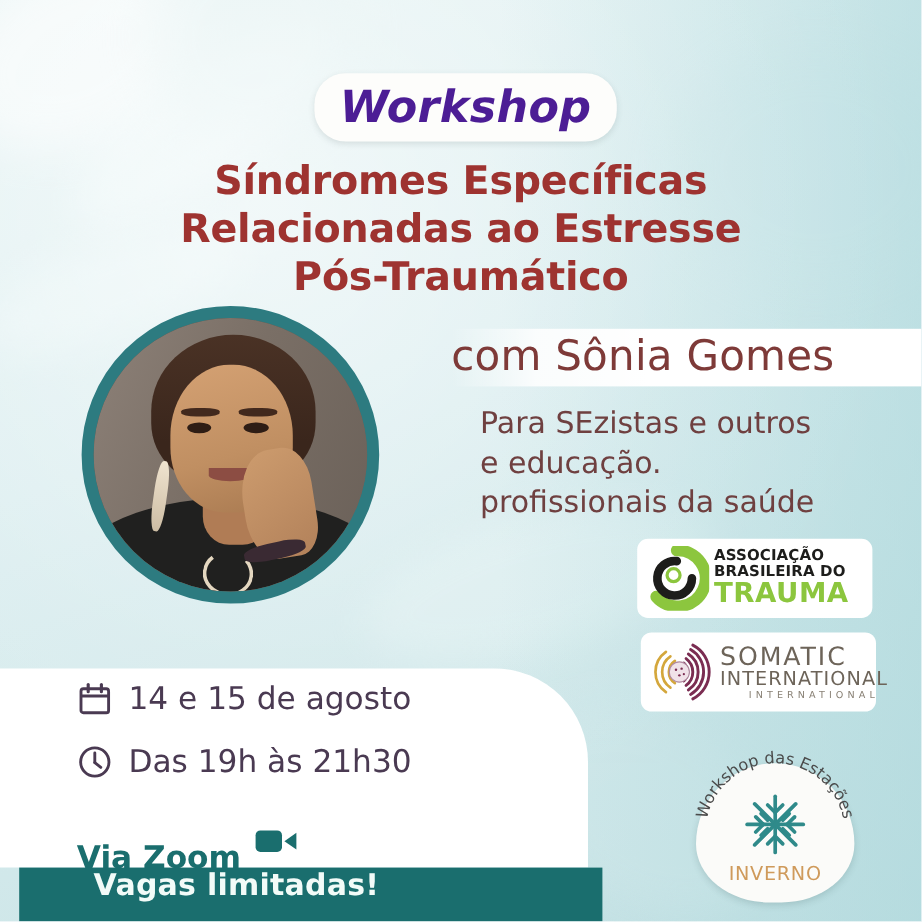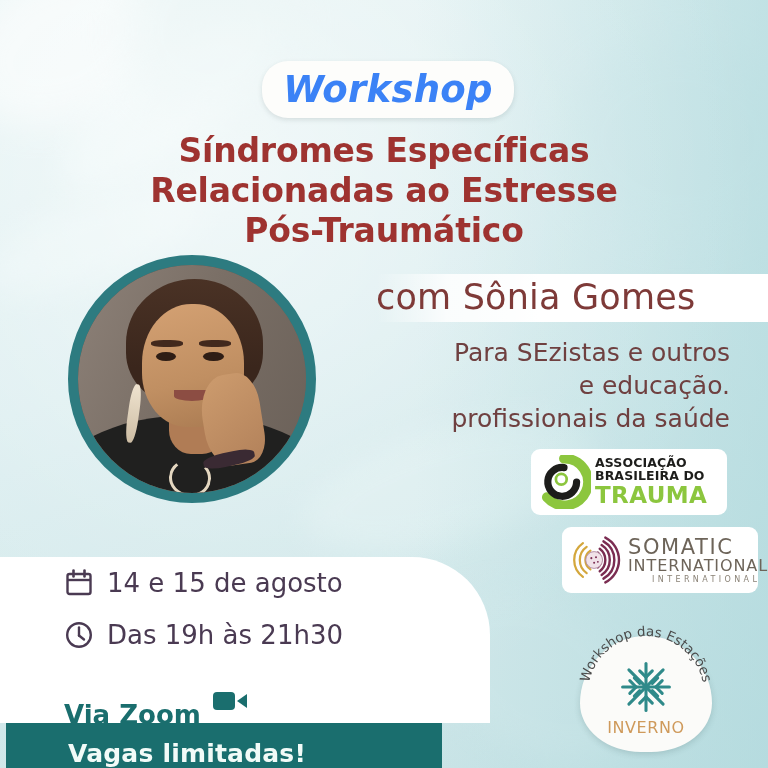--- a/index.html
+++ b/index.html
@@ -59,21 +59,21 @@
     border-radius: 26px 26px 26px 26px;
     box-shadow: 0 2px 5px rgba(60,80,80,0.14);
     display: flex;
     align-items: center;
     justify-content: center;
   }
   .pill-text {
     font-size: 37px;
     font-weight: bold;
     font-style: italic;
-    color: #3b82f6;
+    color: #4c1d95;
     letter-spacing: 0.3px;
   }
 
   
   .headline {
     position: absolute;
     left: 0;
     top: 131px;
     width: 768px;
     text-align: center;
@@ -210,21 +210,20 @@
     letter-spacing: 0.2px;
     line-height: 50px;
   }
 
   
   .audience {
     position: absolute;
     right: 38px;
     top: 336px;
     width: 330px;
-    text-align: right;
     color: #6f4040;
     font-size: 25px;
     line-height: 33px;
   }
 
   
   .logo-abt {
     position: absolute;
     left: 531px;
     top: 449px;
@@ -253,21 +252,21 @@
     font-size: 23px;
     font-weight: bold;
     color: #8cc63e;
     letter-spacing: 0.4px;
     display: block;
     margin-top: 1px;
   }
 
   .logo-se {
     position: absolute;
-    left: 562px;
+    left: 534px;
     top: 527px;
     width: 196px;
     height: 66px;
     background: #ffffff;
     border-radius: 9px;
     display: flex;
     align-items: center;
     padding: 0 6px;
     box-sizing: border-box;
   }
@@ -372,27 +371,27 @@
   }
   .zoom-cam {
     width: 36px; height: 22px;
     margin-left: 11px;
     display: block;
   }
 
   
   .footer-bar {
     position: absolute;
-    left: 6px;
+    left: 16px;
     top: 723px;
-    width: 436px;
+    width: 486px;
     height: 45px;
     background: #1a6e6e;
     display: flex;
-    align-items: flex-end;
+    align-items: flex-start;
   }
   .footer-text {
     margin-left: 62px;
     color: #f2fbf8;
     font-size: 25px;
     font-weight: bold;
     letter-spacing: 0.2px;
   }
 </style>
 </head>

